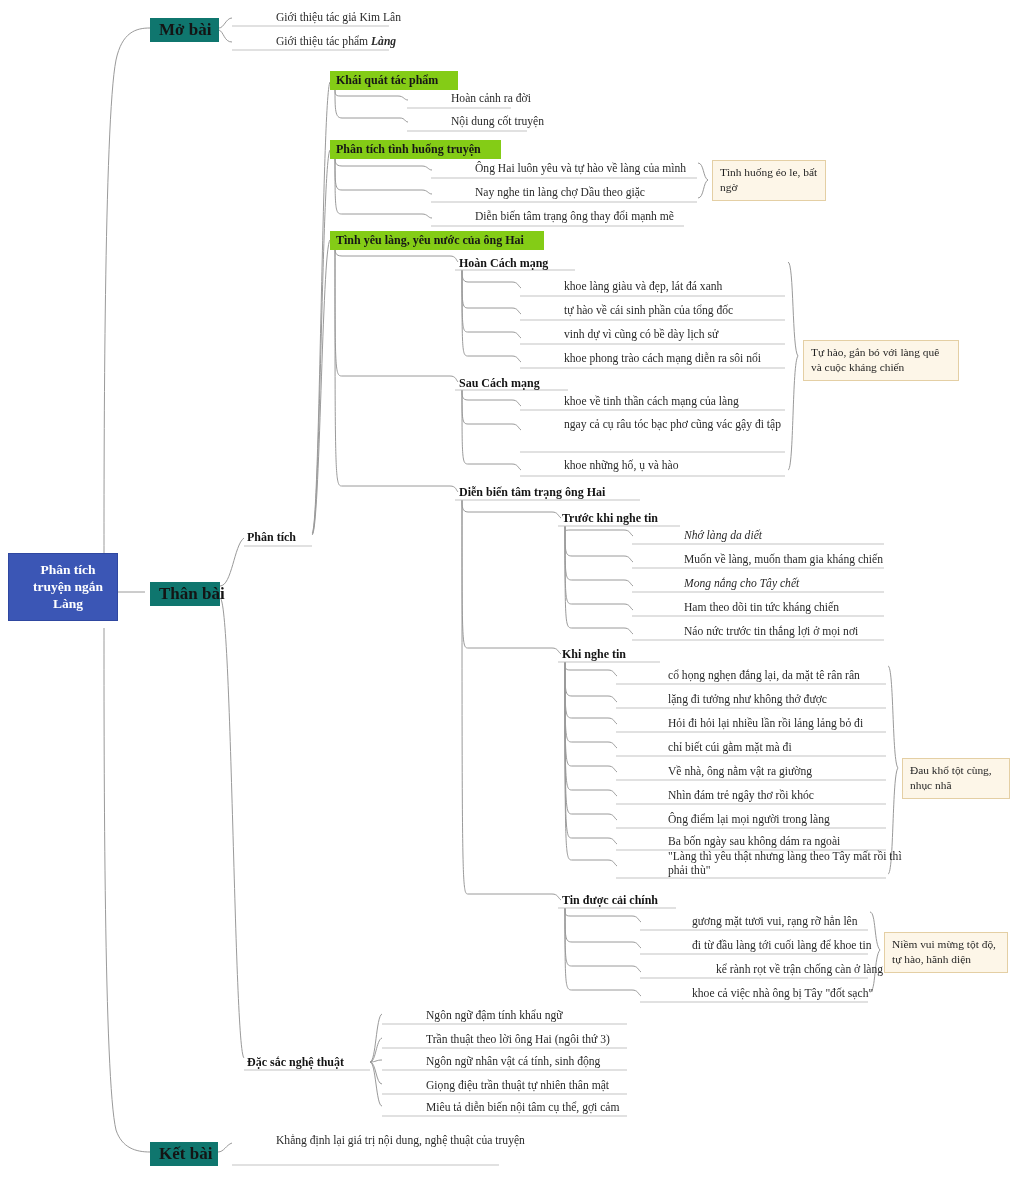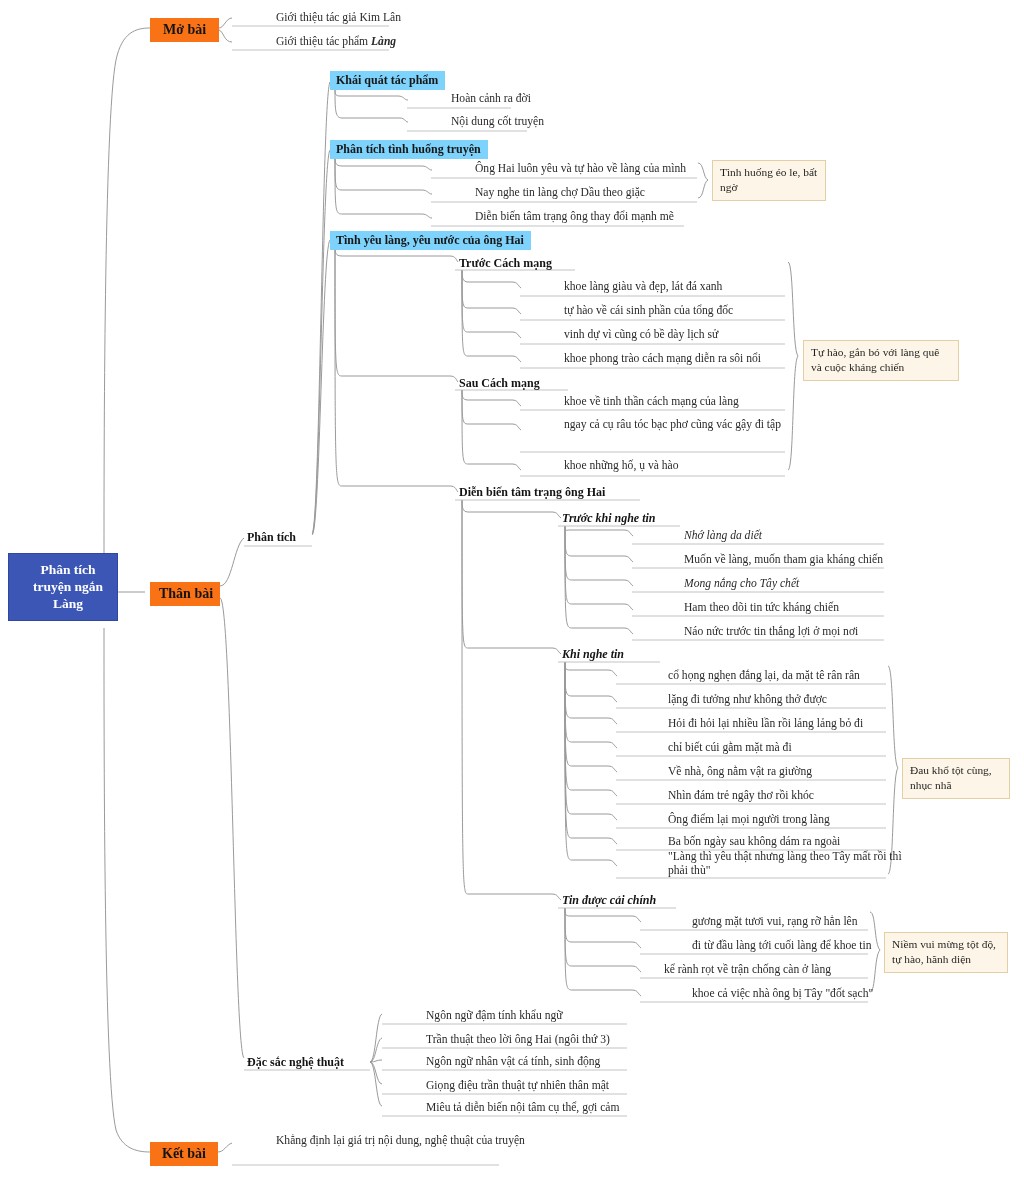--- a/index.html
+++ b/index.html
@@ -38,49 +38,48 @@
     font-weight: bold;
     font-size: 13.5px;
     line-height: 17px;
     text-align: center;
     padding: 7px 6px 8px 6px;
     white-space: normal;
     border: 1px solid #2f47a0;
   }
   
   .chip-teal {
-    background: #f97316;
+    background: #0f766e;
     color: #141414;
     font-weight: bold;
-    font-size: 14px;
+    font-size: 17px;
     line-height: 15px;
     padding: 4px 9px 5px 9px;
     text-align: center;
   }
   
   .chip-orange {
-    background: #7dd3fc;
+    background: #84cc16;
     color: #161616;
     font-weight: bold;
     font-size: 12px;
     line-height: 14px;
-    padding: 2px 7px 3px 6px;
+    padding: 2px 20px 3px 6px;
   }
   
   .head-bold {
     color: #141414;
     font-weight: bold;
     font-size: 12px;
     line-height: 15px;
     padding: 1px 3px 2px 3px;
   }
   .head-bold-italic {
     color: #141414;
     font-weight: bold;
-    font-style: italic;
     font-size: 12px;
     line-height: 15px;
     padding: 1px 3px 2px 3px;
   }
   
   .leaf {
     color: #2a2a2a;
     font-size: 11.6px;
     line-height: 14px;
     padding: 1px 4px 2px 4px;
@@ -265,21 +264,21 @@
   <div class="node leaf" style="left:407px; top:114px;">Nội dung cốt truyện</div>
 
   <div class="node chip-orange" style="left:330px; top:140px;">Phân tích tình huống truyện</div>
   <div class="node leaf" style="left:431px; top:161px;">Ông Hai luôn yêu và tự hào về làng của mình</div>
   <div class="node leaf" style="left:431px; top:185px;">Nay nghe tin làng chợ Dầu theo giặc</div>
   <div class="node leaf" style="left:431px; top:209px;">Diễn biến tâm trạng ông thay đổi mạnh mẽ</div>
   <div class="node callout" style="left:712px; top:160px; width:114px;">Tình huống éo le, bất ngờ</div>
 
   <div class="node chip-orange" style="left:330px; top:231px;">Tình yêu làng, yêu nước của ông Hai</div>
 
-  <div class="node head-bold" style="left:456px; top:255px;">Trước Cách mạng</div>
+  <div class="node head-bold" style="left:456px; top:255px;">Hoàn Cách mạng</div>
   <div class="node leaf" style="left:520px; top:279px;">khoe làng giàu và đẹp, lát đá xanh</div>
   <div class="node leaf" style="left:520px; top:303px;">tự hào về cái sinh phần của tổng đốc</div>
   <div class="node leaf" style="left:520px; top:327px;">vinh dự vì cũng có bề dày lịch sử</div>
   <div class="node leaf" style="left:520px; top:351px;">khoe phong trào cách mạng diễn ra sôi nổi</div>
 
   <div class="node head-bold" style="left:456px; top:375px;">Sau Cách mạng</div>
   <div class="node leaf" style="left:520px; top:394px;">khoe về tinh thần cách mạng của làng</div>
   <div class="node leaf wrap" style="left:520px; top:417px; width:250px;">ngay cả cụ râu tóc bạc phơ cũng vác gậy đi tập</div>
   <div class="node leaf" style="left:520px; top:458px;">khoe những hố, ụ và hào</div>
 
@@ -303,21 +302,21 @@
   <div class="node leaf" style="left:624px; top:788px;">Nhìn đám trẻ ngây thơ rồi khóc</div>
   <div class="node leaf" style="left:624px; top:812px;">Ông điểm lại mọi người trong làng</div>
   <div class="node leaf" style="left:624px; top:834px;">Ba bốn ngày sau không dám ra ngoài</div>
   <div class="node leaf wrap" style="left:624px; top:849px; width:258px;">"Làng thì yêu thật nhưng làng theo Tây mất rồi thì phải thù"</div>
 
   <div class="node callout" style="left:902px; top:758px; width:108px;">Đau khổ tột cùng, nhục nhã</div>
 
   <div class="node head-bold-italic" style="left:559px; top:892px;">Tin được cải chính</div>
   <div class="node leaf" style="left:648px; top:914px;">gương mặt tươi vui, rạng rỡ hẳn lên</div>
   <div class="node leaf" style="left:648px; top:938px;">đi từ đầu làng tới cuối làng để khoe tin</div>
-  <div class="node leaf" style="left:620px; top:962px;font-family:Liberation Serif, serif;">kể rành rọt về trận chống càn ở làng</div>
+  <div class="node leaf" style="left:672px; top:962px;font-family:Liberation Serif, serif;">kể rành rọt về trận chống càn ở làng</div>
   <div class="node leaf" style="left:648px; top:986px;">khoe cả việc nhà ông bị Tây "đốt sạch"</div>
 
   <div class="node callout" style="left:884px; top:932px; width:124px;">Niềm vui mừng tột độ, tự hào, hãnh diện</div>
 
   <div class="node head-bold" style="left:244px; top:1054px;">Đặc sắc nghệ thuật</div>
   <div class="node leaf" style="left:382px; top:1008px;">Ngôn ngữ đậm tính khẩu ngữ</div>
   <div class="node leaf" style="left:382px; top:1032px;">Trần thuật theo lời ông Hai (ngôi thứ 3)</div>
   <div class="node leaf" style="left:382px; top:1054px;">Ngôn ngữ nhân vật cá tính, sinh động</div>
   <div class="node leaf" style="left:382px; top:1078px;">Giọng điệu trần thuật tự nhiên thân mật</div>
   <div class="node leaf" style="left:382px; top:1100px;">Miêu tả diễn biến nội tâm cụ thể, gợi cảm</div>

